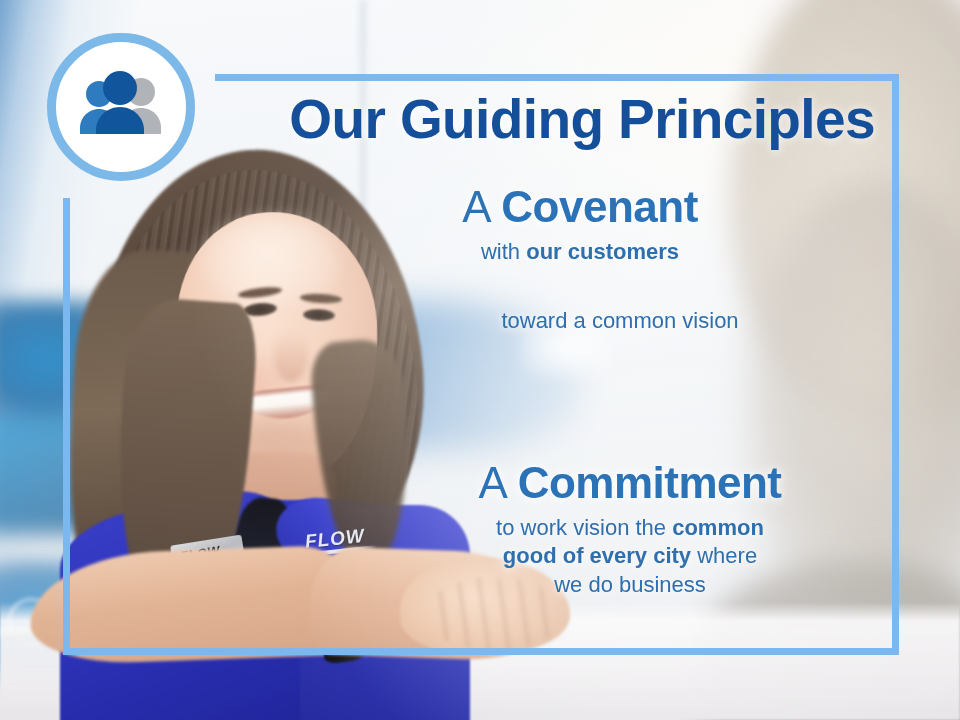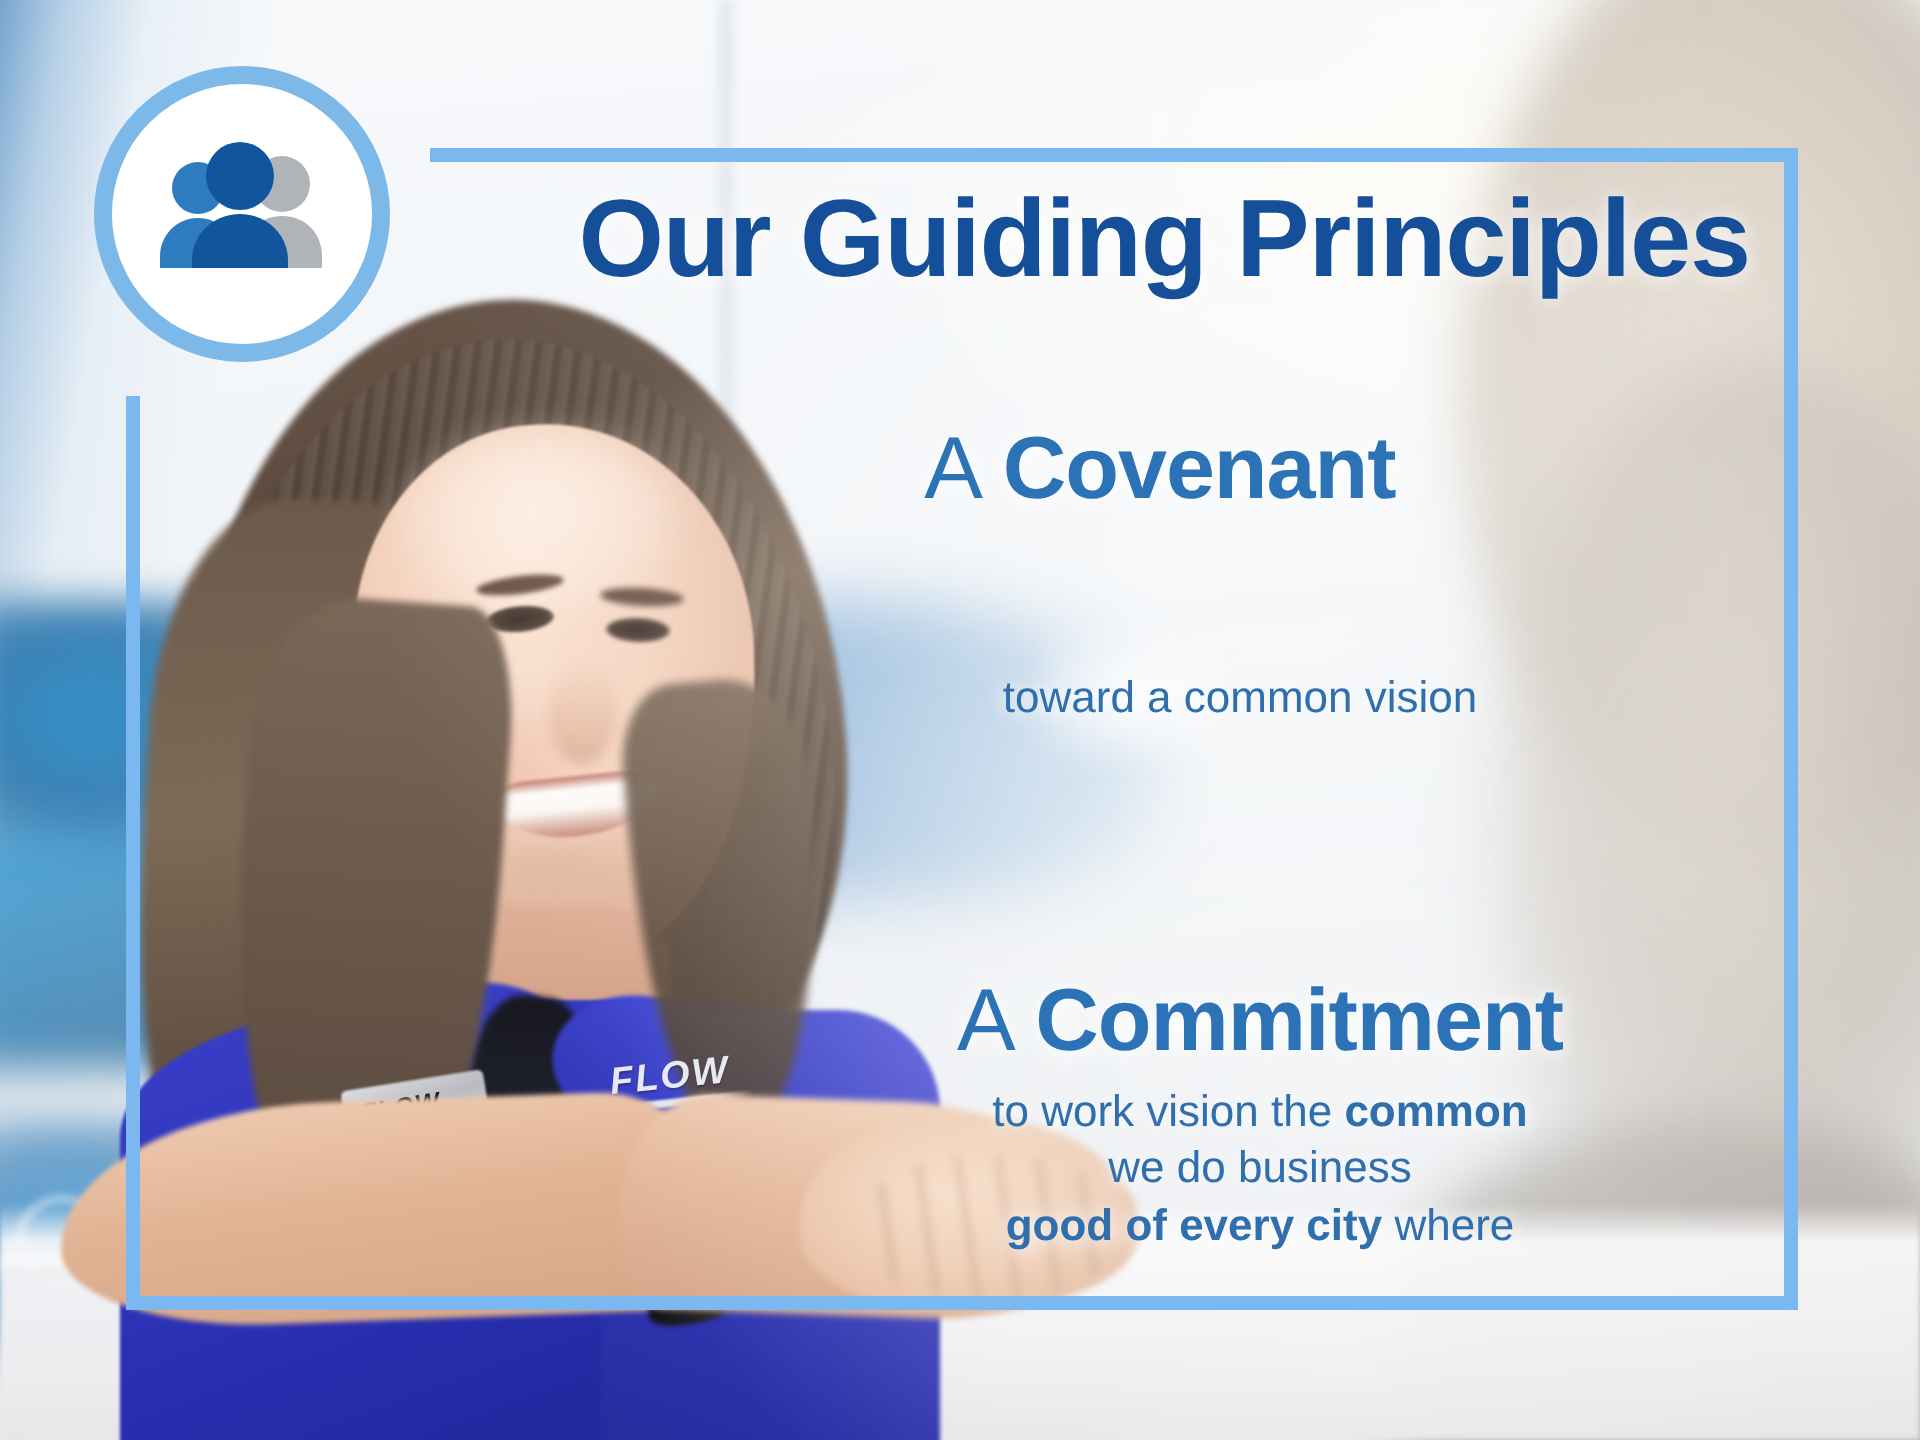--- a/index.html
+++ b/index.html
@@ -447,21 +447,21 @@
     width: 660px;
     text-align: right;
     font-size: 55px;
     font-weight: bold;
     color: #154f9a;
     letter-spacing: -0.6px;
     line-height: 1.0;
     text-shadow: 0 1px 10px rgba(255,255,255,0.85);
   }
 
-  .principle { position: absolute; text-align: center; margin-top: 28px; }
+  .principle { position: absolute; text-align: center; }
 
   .p-title {
     font-size: 44px;
     line-height: 1.06;
     color: #2b73b6;
     white-space: nowrap;
   }
   .p-title .art { font-weight: normal; }
   .p-title .word { font-weight: bold; letter-spacing: -0.5px; }
 
@@ -558,30 +558,33 @@
         <circle cx="47" cy="18" r="17" fill="#11569D"></circle>
         <path d="M47 37c14 0 24 11 24 23v4H23v-4c0-12 10-23 24-23z" fill="#11569D"></path>
       </svg>
     </span>
   </div>
 
   <div class="headline">Our Guiding Principles</div>
 
   <div class="principle pos-covenant">
     <div class="p-title glow"><span class="art">A </span><span class="word">Covenant</span></div>
+    <div class="p-sub glow">
+        <div><span>with </span><b>our customers</b></div>
+      </div>
   </div>
 
   <div class="principle pos-community">
     <div class="p-sub glow">
         <div><span>toward a common vision</span></div>
       </div>
   </div>
 
   <div class="principle pos-commitment">
     <div class="p-title glow"><span class="art">A </span><span class="word">Commitment</span></div>
     <div class="p-sub glow">
         <div><span>to work vision the </span><b>common</b></div>
+        <div><b>good of every city</b><span> where</span></div>
         <div><span>we do business</span></div>
-        <div><b>good of every city</b><span> where</span></div>
       </div>
   </div>
 
 </div>
 
 </body></html>

